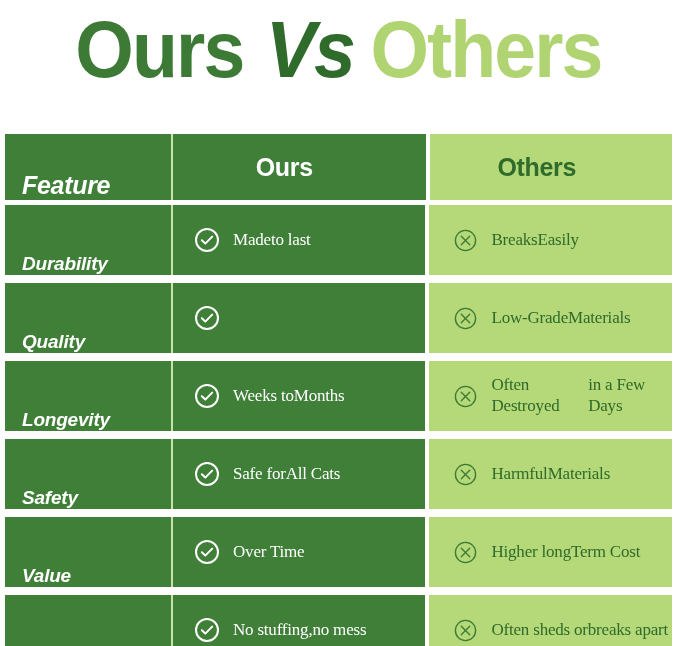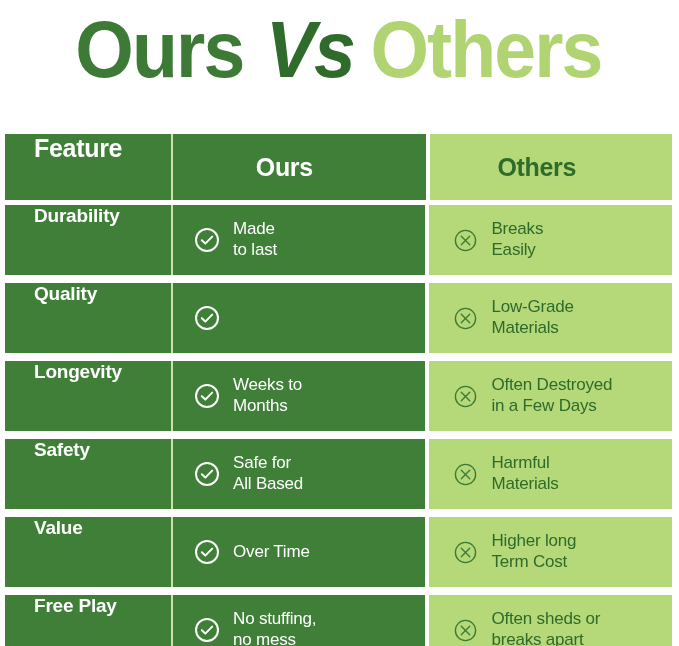--- a/index.html
+++ b/index.html
@@ -59,22 +59,23 @@
     width: 100%;
     margin-bottom: 8px;
   }
   .row:last-child { margin-bottom: 0; }
 
   .cell-feature {
     width: 167px;
     box-sizing: border-box;
     background: #3f7f38;
     display: flex;
-    align-items: flex-start;
-    padding-left: 29px;
+    align-items: flex-end;
+    padding-left: 17px;
+    font-style: italic;
   }
   .cell-ours {
     width: 256px;
     box-sizing: border-box;
     background: #3f7f38;
     border-left: 2px solid #c9e2a8;
     display: flex;
     align-items: center;
     padding-left: 21px;
   }
@@ -123,22 +124,23 @@
     letter-spacing: -0.2px;
   }
 
   .item {
     display: flex;
     align-items: center;
     gap: 13px;
   }
   .item-lines {
     display: flex;
-    flex-direction: column;
+    flex-direction: row;
     line-height: 1.22;
+    font-family: Liberation Serif, serif;
   }
   .item-lines span {
     font-size: 17px;
     letter-spacing: -0.2px;
   }
   .cell-ours .item-lines span { color: #ffffff; }
   .cell-others .item-lines span { color: #2f6b2b; }
 
   .icon {
     flex: 0 0 auto;
@@ -264,21 +266,21 @@
         <span class="feature-text">Safety</span>
       </div>
       <div class="cell-ours">
         <div class="item">
           <svg class="icon" viewBox="0 0 26 26">
             <circle cx="13" cy="13" r="11" fill="none" stroke="#ffffff" stroke-width="2"></circle>
             <path d="M7.8 13.3 L11.3 16.6 L18.2 9.6" fill="none" stroke="#ffffff" stroke-width="2" stroke-linecap="round" stroke-linejoin="round"></path>
           </svg>
           <div class="item-lines">
             <span>Safe for</span>
-            <span>All Based</span>
+            <span>All Cats</span>
           </div>
         </div>
       </div>
       <div class="cell-others">
         <div class="item">
           <svg class="icon" viewBox="0 0 26 26">
             <circle cx="13" cy="13" r="10.5" fill="none" stroke="#3c7a35" stroke-width="1.4"></circle>
             <path d="M8.6 8.6 L17.4 17.4 M17.4 8.6 L8.6 17.4" fill="none" stroke="#3c7a35" stroke-width="1.4" stroke-linecap="round"></path>
           </svg>
           <div class="item-lines">

